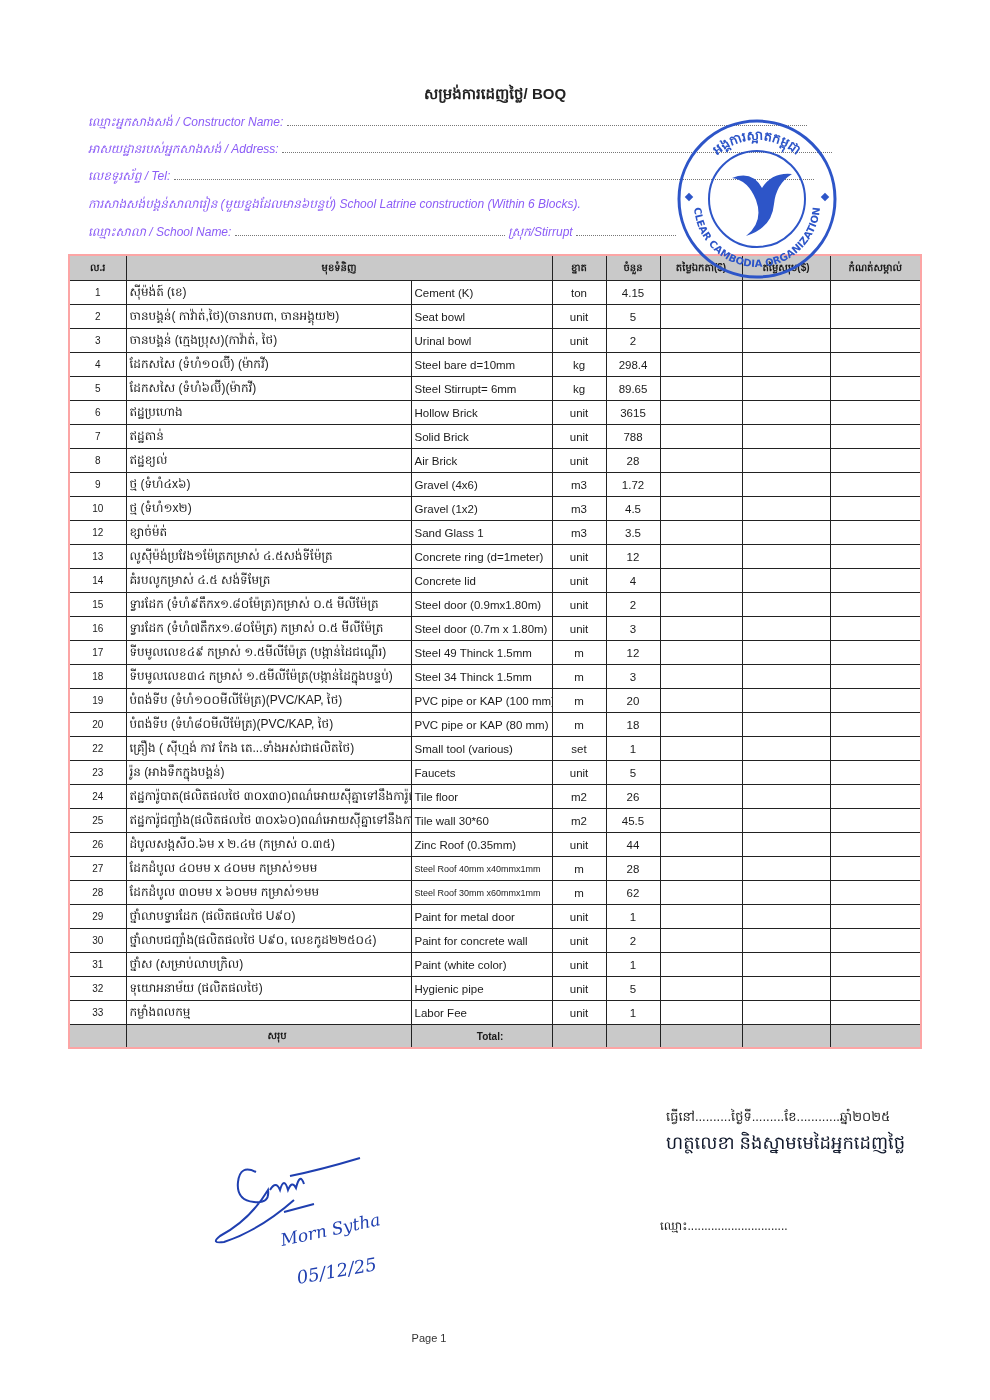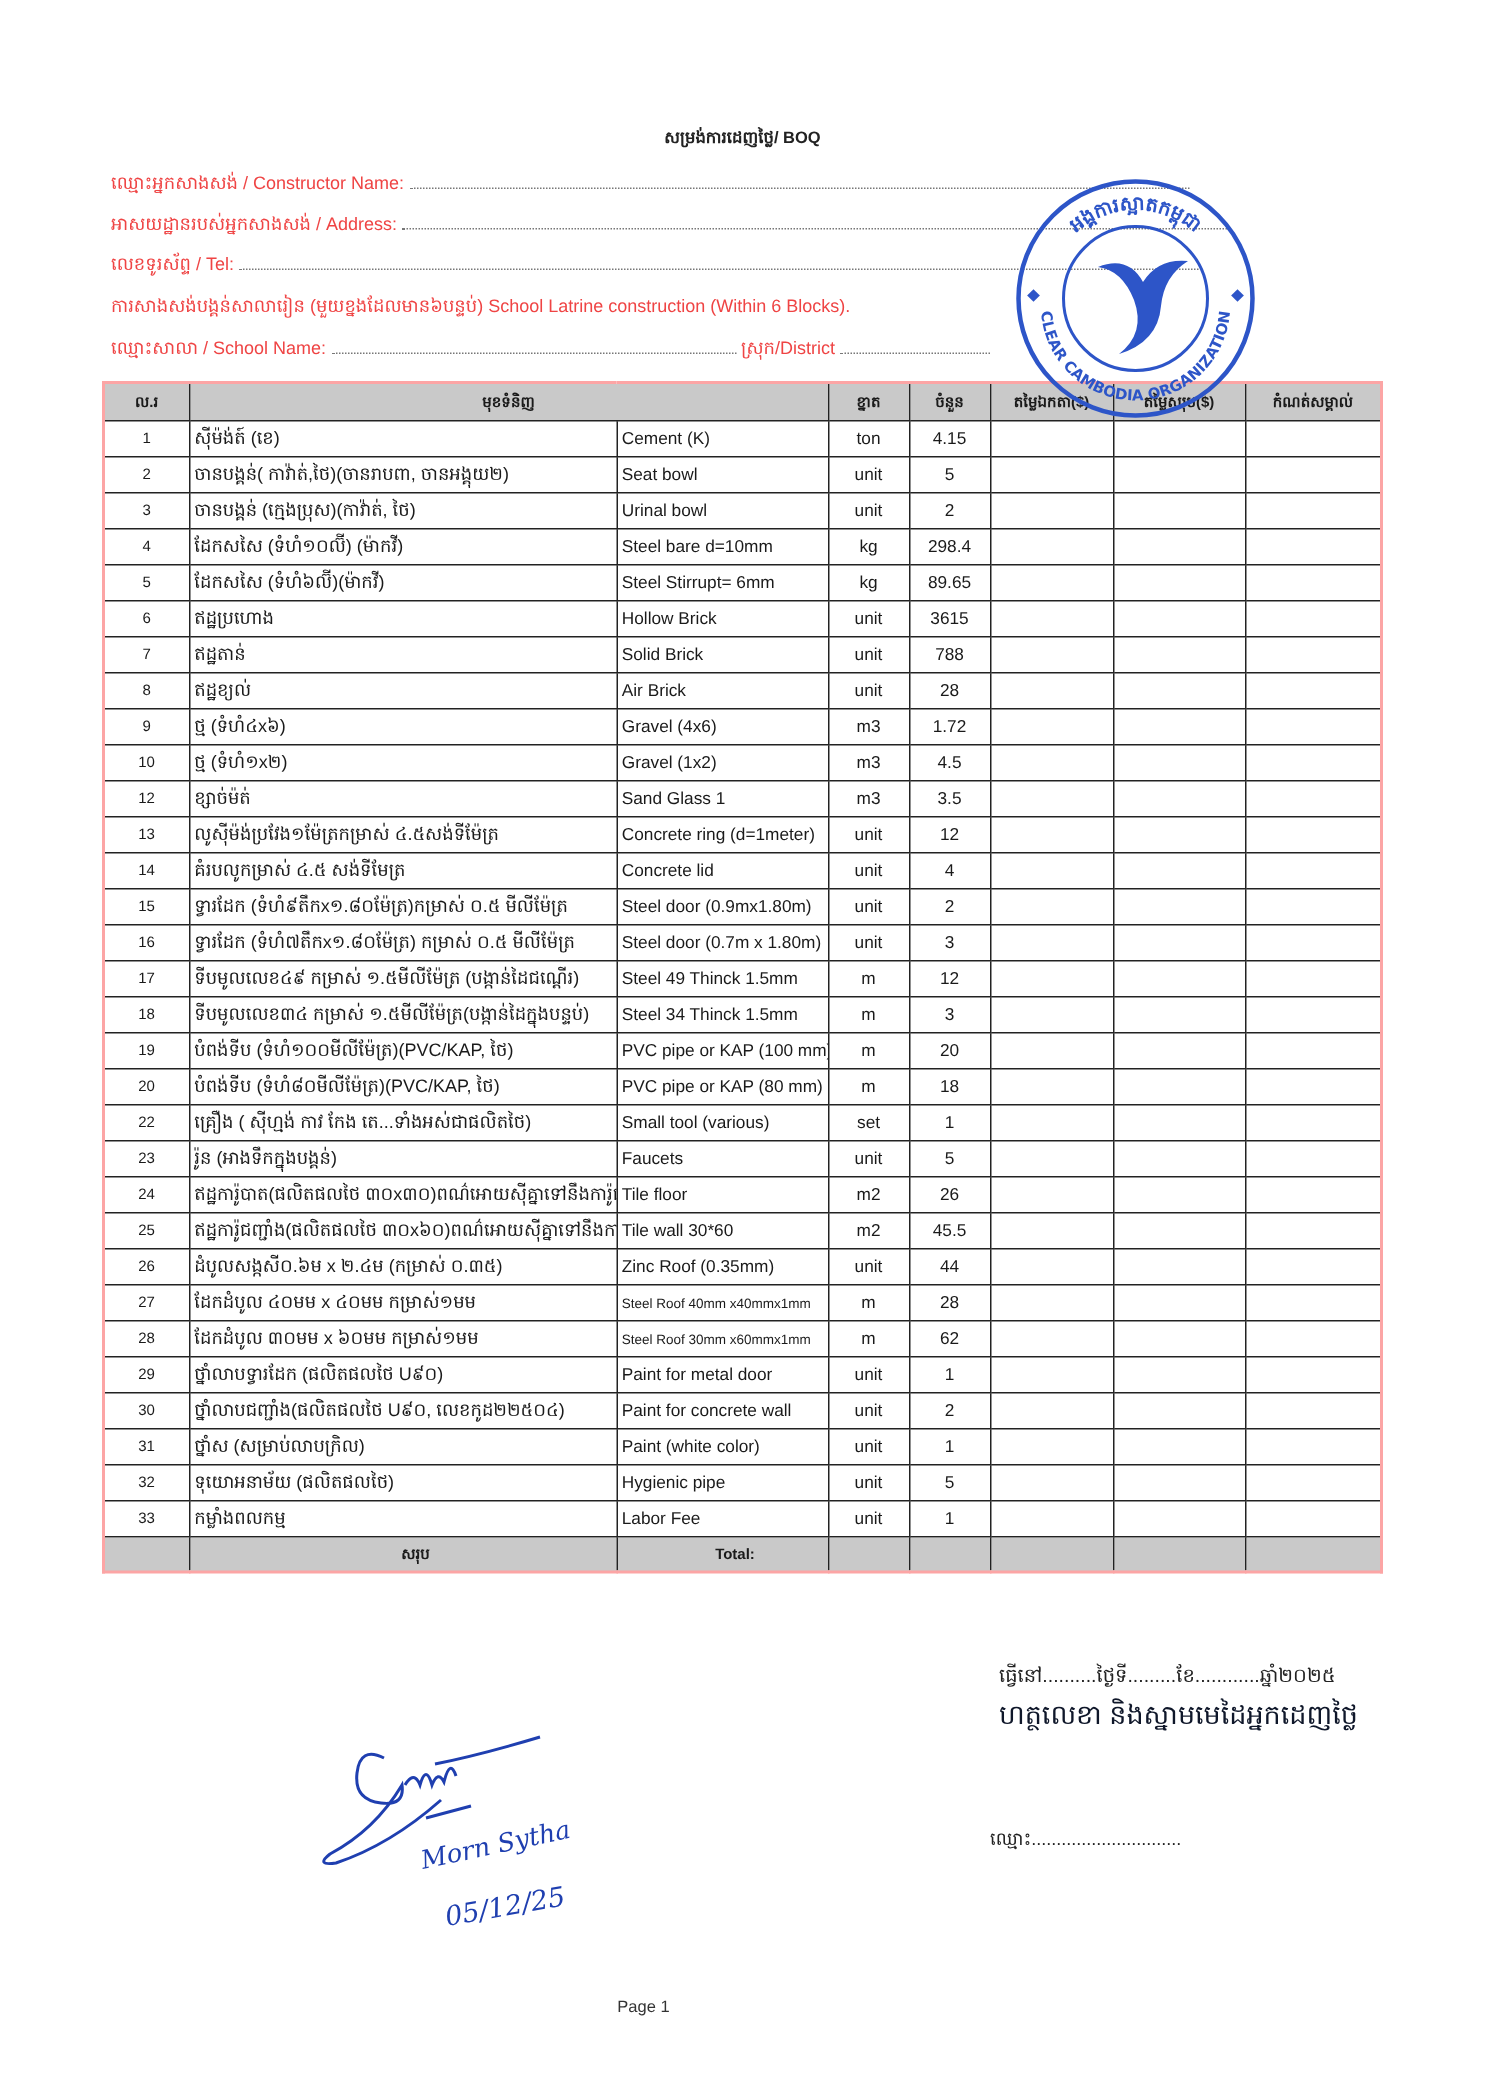--- a/index.html
+++ b/index.html
@@ -1,18 +1,18 @@
 <!DOCTYPE html>
 <html><head>
 <meta charset="utf-8">
 <style>
   html, body { margin: 0; padding: 0; background: #ffffff; }
   body { width: 990px; height: 1400px; position: relative; font-family: "Liberation Sans", "DejaVu Sans", sans-serif; color: #1a1a1a; overflow: hidden; }
-  .title { position: absolute; top: 84px; left: 0; width: 990px; text-align: center; font-size: 11px; font-weight: bold; color: #222; }
-  .hdr-line { position: absolute; left: 74px; font-size: 12px; color: #ef4444; white-space: nowrap; }
+  .title { position: absolute; top: 84px; left: 0; width: 990px; text-align: center; font-size: 15px; font-weight: bold; color: #222; }
+  .hdr-line { position: absolute; left: 88px; font-size: 12px; color: #8b5cf6; white-space: nowrap; font-style: italic; }
   .dots { display: inline-block; border-bottom: 1px dotted #777; height: 10px; vertical-align: baseline; }
   table.boq { position: absolute; top: 254px; left: 68px; border-collapse: collapse; table-layout: fixed; width: 852px; font-size: 11.5px; }
   table.boq td, table.boq th { border: 1px solid #222; height: 23px; padding: 0 3px; overflow: hidden; white-space: nowrap; }
   table.boq { border: 2px solid #fca5a5; }
   table.boq thead th { background: #c9c9c9; font-size: 10px; font-weight: bold; height: 24px; }
   td.c-no { text-align: center; font-size: 10px; }
   td.c-kh { text-align: left; font-size: 12px; margin-left: 40px; }
   td.c-en { text-align: left; }
   td.c-en.small { font-size: 9px; }
   td.c-unit, td.c-qty { text-align: center; }
@@ -40,21 +40,21 @@
 <div class="hdr-line" style="top:168px">
   <span>លេខទូរស័ព្ទ / Tel:</span>
   <span class="dots" style="width:640px"></span>
 </div>
 <div class="hdr-line" style="top:196px">
   <span>ការសាងសង់បង្គន់សាលារៀន (មួយខ្នងដែលមាន៦បន្ទប់)  School Latrine construction (Within 6 Blocks).</span>
 </div>
 <div class="hdr-line" style="top:224px">
   <span>ឈ្មោះសាលា / School Name:</span>
   <span class="dots" style="width:270px"></span>
-  <span>ស្រុក/District</span>
+  <span>ស្រុក/Stirrupt</span>
   <span class="dots" style="width:100px"></span>
 </div>
 
 <table class="boq">
   <colgroup>
     <col style="width:57px">
       <col style="width:285px">
       <col style="width:141px">
       <col style="width:54px">
       <col style="width:54px">

